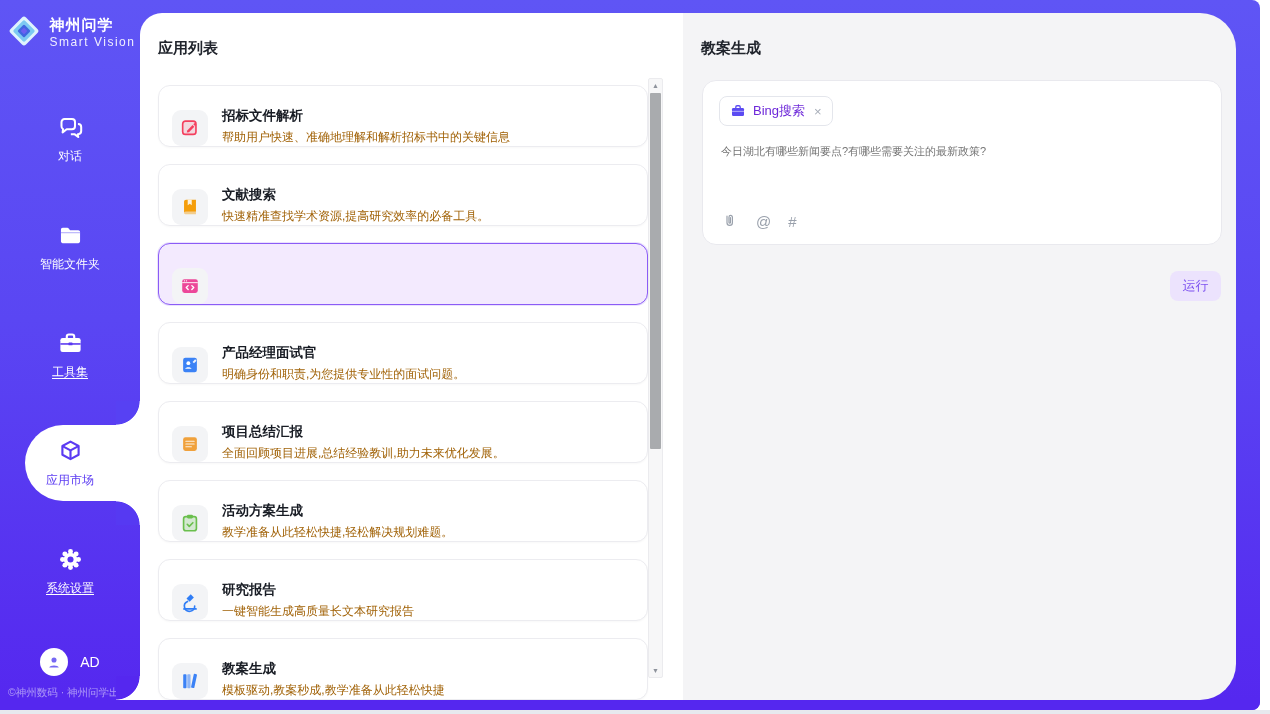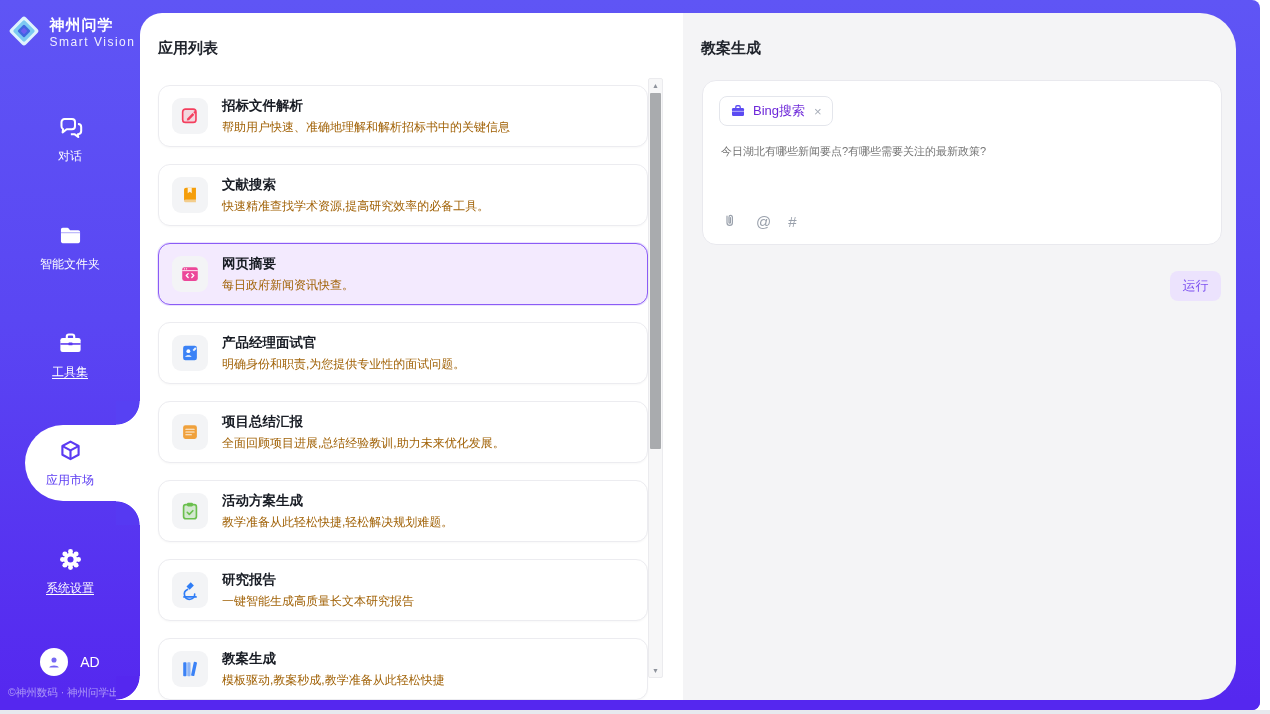--- a/index.html
+++ b/index.html
@@ -42,21 +42,21 @@
 
   
   .content { position:absolute; left:140px; top:13px; width:1096px; height:687px; display:flex;
              border-radius:22px 36px 36px 0; overflow:hidden; }
   .list-panel { position:relative; width:543px; background:#fff; }
   .detail-panel { position:relative; flex:1; background:#f4f4f6; }
   .panel-title { position:absolute; left:18px; top:26px; font-size:15px; font-weight:bold; color:#20242c; }
 
   .cards { position:absolute; top:72px; left:18px; width:490px; }
   .app-card { height:62px; margin-bottom:17px; background:#fff; border:1px solid #ececf0; border-radius:12px;
-              display:flex; align-items:center; gap:14px; padding:0 13px; cursor:pointer;
+              display:flex; align-items:flex-end; gap:14px; padding:0 13px; cursor:pointer;
               box-shadow:0 1px 2px rgba(20,20,40,.03); }
   .app-card.selected { background:#f3eafe; border-color:#8b5cf6; box-shadow:0 0 0 1px rgba(139,92,246,.18); }
   .app-icon { flex:0 0 36px; width:36px; height:36px; border-radius:9px; background:#f3f4f6; display:flex; align-items:center; justify-content:center; }
   .app-icon svg { width:22px; height:22px; display:block; }
   .app-texts { min-width:0; }
   .app-title { font-size:13.5px; font-weight:bold; color:#181c24; margin-bottom:4px; }
   .app-desc { font-size:12px; color:#a16207; white-space:nowrap; }
 
   .scrollbar { position:absolute; right:20px; top:65px; width:15px; height:600px; background:#f7f7f8; border:1px solid #ebebee; border-radius:2px; }
   .sb-up,.sb-down { position:absolute; left:0; width:13px; text-align:center; font-size:7px; color:#8e939c; cursor:pointer; }
@@ -223,24 +223,20 @@
   <div class="app-card selected">
     <span class="app-icon" style="color: rgb(236, 72, 153);">
                 <svg viewBox="0 0 24 24">
                   <rect x="3.5" y="4.5" width="17" height="15" rx="2.5" fill="currentColor"></rect>
                   <path d="M3.5 8.3h17" stroke="#fff" stroke-width="1.2" opacity="0.8"></path>
                   <circle cx="6" cy="6.4" r="0.7" fill="#fff"></circle>
                   <circle cx="8.2" cy="6.4" r="0.7" fill="#fff"></circle>
                   <path d="M10 11.6l-2.1 2.1 2.1 2.1M14 11.6l2.1 2.1-2.1 2.1" fill="none" stroke="#fff" stroke-width="1.5" stroke-linecap="round" stroke-linejoin="round"></path>
                 </svg>
               </span>
-    <span class="app-texts">
-      <div class="app-title">网页摘要</div>
-      <div class="app-desc">每日政府新闻资讯快查。</div>
-    </span>
   </div>
 
   <div class="app-card">
     <span class="app-icon" style="color: rgb(59, 130, 246);">
                 <svg viewBox="0 0 24 24">
                   <rect x="4.5" y="4" width="15" height="16" rx="2.5" fill="currentColor"></rect>
                   <circle cx="10.2" cy="10" r="2.1" fill="#fff"></circle>
                   <path d="M6.8 16.2c.4-2.2 6.4-2.2 6.8 0z" fill="#fff"></path>
                   <path d="M14.8 8.6l2.8-2.8 1.6 1.6-2.8 2.8z" fill="#fff" opacity="0.9"></path>
                 </svg>

